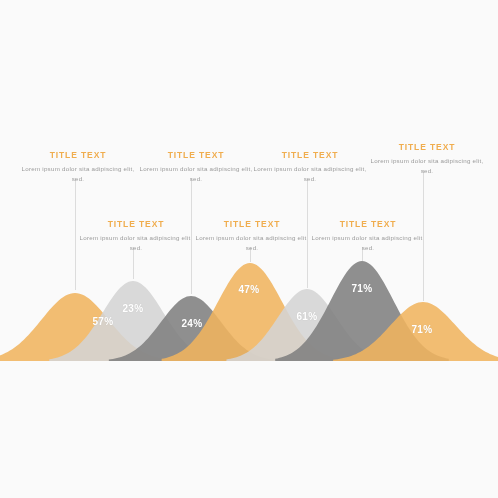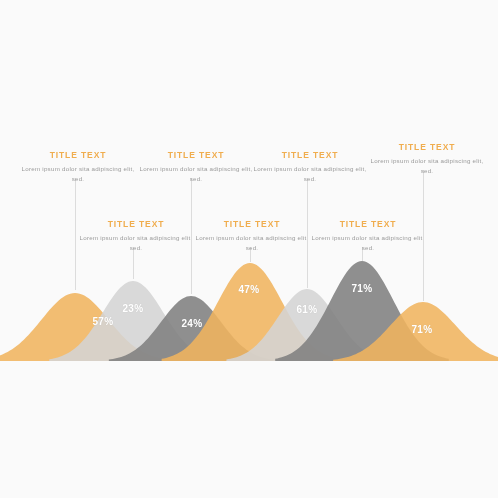--- a/index.html
+++ b/index.html
@@ -123,18 +123,18 @@
         <path d="M 275.20 361.00 L 275.20 358.83 L 277.37 358.38 L 279.54 357.85 L 281.71 357.23 L 283.88 356.51 L 286.05 355.67 L 288.22 354.72 L 290.39 353.63 L 292.56 352.38 L 294.73 350.98 L 296.90 349.41 L 299.07 347.65 L 301.24 345.69 L 303.41 343.54 L 305.58 341.18 L 307.75 338.60 L 309.92 335.82 L 312.09 332.82 L 314.26 329.61 L 316.43 326.21 L 318.60 322.62 L 320.77 318.86 L 322.94 314.96 L 325.11 310.94 L 327.28 306.82 L 329.45 302.65 L 331.62 298.45 L 333.79 294.28 L 335.96 290.16 L 338.13 286.15 L 340.30 282.29 L 342.47 278.63 L 344.64 275.21 L 346.81 272.07 L 348.98 269.26 L 351.15 266.81 L 353.32 264.76 L 355.49 263.13 L 357.66 261.95 L 359.83 261.24 L 362.00 261.00 L 364.17 261.24 L 366.34 261.95 L 368.51 263.13 L 370.68 264.76 L 372.85 266.81 L 375.02 269.26 L 377.19 272.07 L 379.36 275.21 L 381.53 278.63 L 383.70 282.29 L 385.87 286.15 L 388.04 290.16 L 390.21 294.28 L 392.38 298.45 L 394.55 302.65 L 396.72 306.82 L 398.89 310.94 L 401.06 314.96 L 403.23 318.86 L 405.40 322.62 L 407.57 326.21 L 409.74 329.61 L 411.91 332.82 L 414.08 335.82 L 416.25 338.60 L 418.42 341.18 L 420.59 343.54 L 422.76 345.69 L 424.93 347.65 L 427.10 349.41 L 429.27 350.98 L 431.44 352.38 L 433.61 353.63 L 435.78 354.72 L 437.95 355.67 L 440.12 356.51 L 442.29 357.23 L 444.46 357.85 L 446.63 358.38 L 448.80 358.83 L 448.80 361.00 Z" fill="#7f7f7f" fill-opacity="0.88"></path>
         <path d="M 333.10 361.00 L 333.10 359.72 L 335.35 359.45 L 337.60 359.14 L 339.84 358.77 L 342.09 358.35 L 344.34 357.86 L 346.59 357.29 L 348.83 356.65 L 351.08 355.92 L 353.33 355.09 L 355.58 354.16 L 357.82 353.12 L 360.07 351.97 L 362.32 350.70 L 364.56 349.31 L 366.81 347.79 L 369.06 346.14 L 371.31 344.37 L 373.56 342.48 L 375.80 340.47 L 378.05 338.36 L 380.30 336.14 L 382.55 333.84 L 384.79 331.46 L 387.04 329.03 L 389.29 326.57 L 391.54 324.10 L 393.78 321.63 L 396.03 319.20 L 398.28 316.84 L 400.52 314.56 L 402.77 312.40 L 405.02 310.38 L 407.27 308.53 L 409.51 306.87 L 411.76 305.43 L 414.01 304.22 L 416.26 303.26 L 418.50 302.56 L 420.75 302.14 L 423.00 302.00 L 425.25 302.14 L 427.50 302.56 L 429.74 303.26 L 431.99 304.22 L 434.24 305.43 L 436.49 306.87 L 438.73 308.53 L 440.98 310.38 L 443.23 312.40 L 445.48 314.56 L 447.72 316.84 L 449.97 319.20 L 452.22 321.63 L 454.47 324.10 L 456.71 326.57 L 458.96 329.03 L 461.21 331.46 L 463.45 333.84 L 465.70 336.14 L 467.95 338.36 L 470.20 340.47 L 472.44 342.48 L 474.69 344.37 L 476.94 346.14 L 479.19 347.79 L 481.43 349.31 L 483.68 350.70 L 485.93 351.97 L 488.18 353.12 L 490.42 354.16 L 492.67 355.09 L 494.92 355.92 L 497.17 356.65 L 499.41 357.29 L 501.66 357.86 L 503.91 358.35 L 506.16 358.77 L 508.40 359.14 L 510.65 359.45 L 512.90 359.72 L 512.90 361.00 Z" fill="#f0b45e" fill-opacity="0.88"></path>
       </g>
   </svg>
 
   <div id="percent-layer">
       <div class="pct" style="left: 84px; top: 321px; color: rgb(255, 255, 255); margin-left: 19px;">57%</div>
       <div class="pct" style="left: 133px; top: 308px; color: rgb(255, 255, 255);">23%</div>
       <div class="pct" style="left: 192px; top: 323px; color: rgb(255, 255, 255);">24%</div>
       <div class="pct" style="left: 249px; top: 289px; color: rgb(255, 255, 255);">47%</div>
-      <div class="pct" style="left: 307px; top: 309px; color: rgb(255, 255, 255);">61%</div>
+      <div class="pct" style="left: 307px; top: 316px; color: rgb(255, 255, 255);">61%</div>
       <div class="pct" style="left: 362px; top: 288px; color: rgb(255, 255, 255);">71%</div>
       <div class="pct" style="left: 422px; top: 329px; color: rgb(255, 255, 255);">71%</div>
     </div>
 
 </div>
 
 </body></html>

